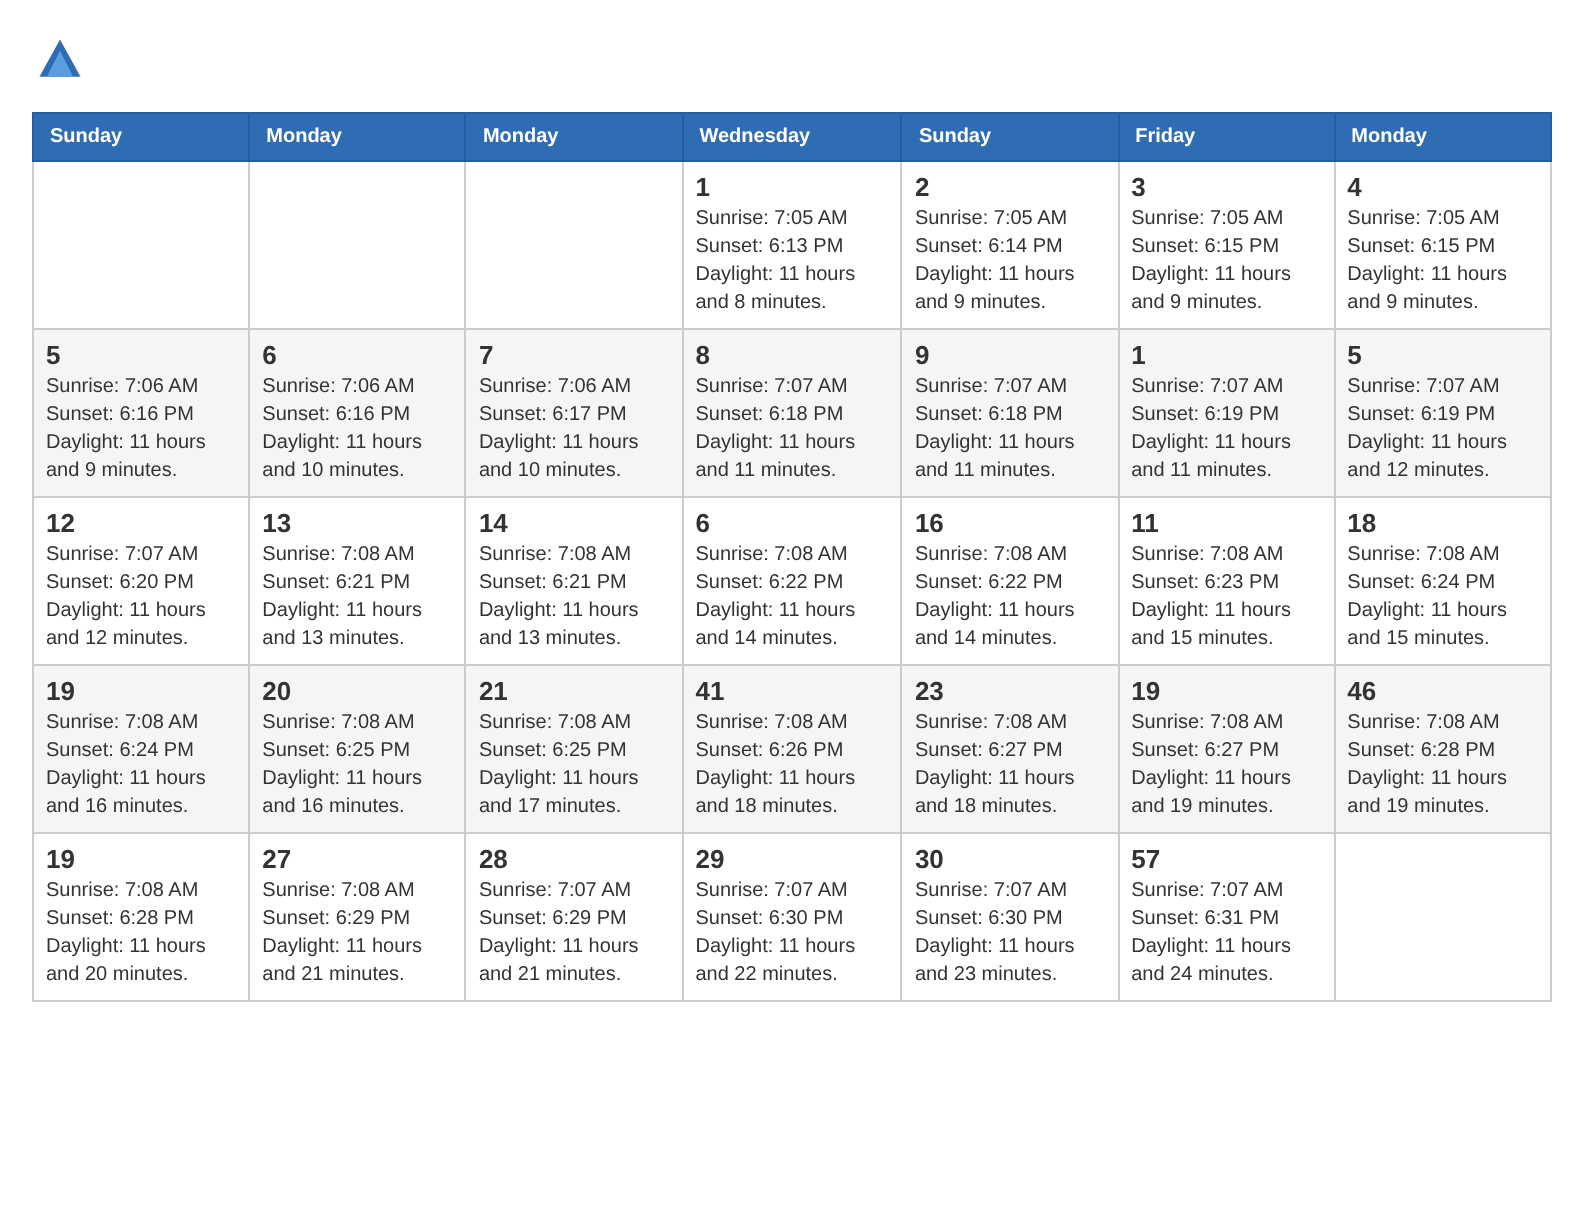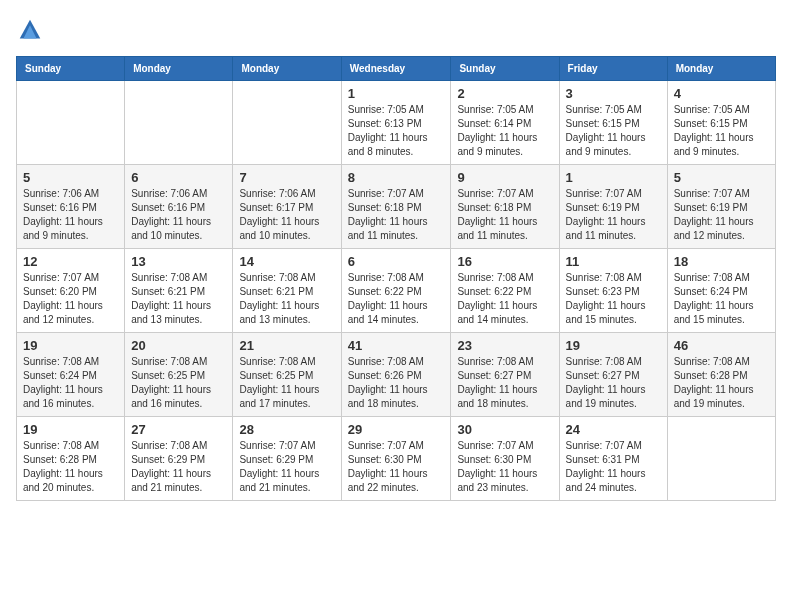--- a/index.html
+++ b/index.html
@@ -302,21 +302,21 @@
 Sunset: 6:30 PM
 Daylight: 11 hours and 22 minutes.</div>
         </td>
         <td>
           <span class="day-num">30</span>
           <div class="cell-text" style="white-space: pre-line;">Sunrise: 7:07 AM
 Sunset: 6:30 PM
 Daylight: 11 hours and 23 minutes.</div>
         </td>
         <td>
-          <span class="day-num">24</span>
+          <span class="day-num">57</span>
           <div class="cell-text" style="white-space: pre-line;">Sunrise: 7:07 AM
 Sunset: 6:31 PM
 Daylight: 11 hours and 24 minutes.</div>
         </td>
         <td class="empty-cell"></td>
       </tr>
     </tbody>
 </table>
 
 </body></html>

